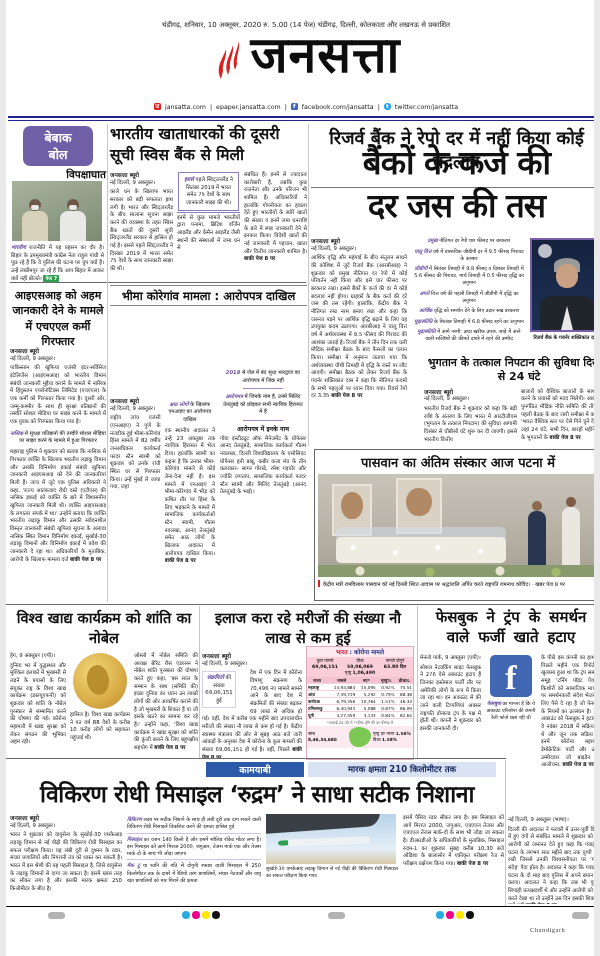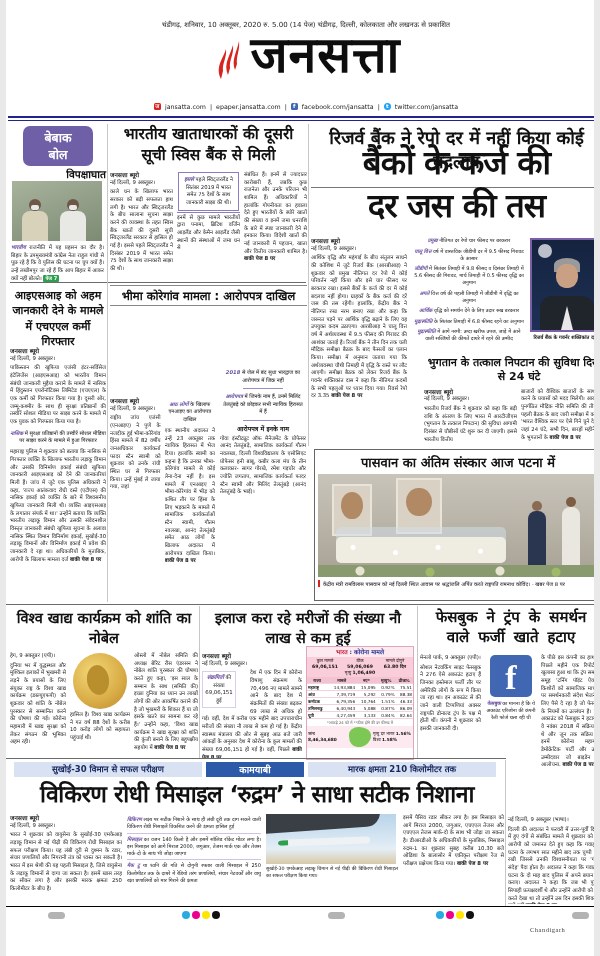--- a/index.html
+++ b/index.html
@@ -29,21 +29,21 @@
   .bebak-tag{left:4px;top:167px;width:96px;font-size:10.5px;font-weight:bold;text-align:right;}
   .bebak-photo{left:6px;top:181px;width:90px;height:60px;background:linear-gradient(160deg,#a9b39c,#8f9c86 55%,#7d8a74);overflow:hidden;}
   .fig{position:absolute;bottom:0;}
   .fig .head{width:12px;height:12px;border-radius:50%;background:#6e5747;margin:0 auto;}
   .fig .mask{width:8px;height:5px;background:#e8e8e8;border-radius:2px;margin:-6px auto 0;}
   .fig .torso{width:26px;height:30px;border-radius:8px 8px 0 0;margin-top:1px;}
   .bebak-cap{left:5px;top:244px;width:93px;height:40px;}
   .badge{display:inline-block;background:#2e9e4f;color:#fff;font-size:5px;font-weight:bold;padding:0 2px;border-radius:1px;}
 
   
-  .swiss-hl{left:104px;top:124px;width:197px;font-size:15.5px;font-weight:bold;line-height:1.35;text-align:center;}
+  .swiss-hl{left:104px;top:124px;width:197px;font-size:15.5px;font-weight:bold;line-height:1.35;text-align:left;}
   .swiss-body{left:104px;top:171px;width:197px;height:110px;display:flex;gap:4px;}
   .swiss-body .c{flex:1;}
   .pq{border:1px solid #8f7cc0;outline:1px solid #8f7cc0;outline-offset:1.5px;padding:3px 2px;margin:1px 1px 3px;
       font-size:5.3px;line-height:1.45;text-align:center;}
 
   
   .rbi-kicker{left:305px;top:125px;width:291px;font-size:18px;font-weight:bold;text-align:center;padding-bottom:14px;border-bottom:1px solid #777;}
   .rbi-hl{left:305px;top:142px;width:291px;font-size:33px;font-weight:800;line-height:1.3;text-align:center;letter-spacing:-1px;}
   .rbi-colA{left:305px;top:237px;width:96px;height:208px;}
   .rbi-bullets{left:407px;top:237px;width:112px;height:118px;overflow:hidden;}
@@ -458,21 +458,20 @@
         <span class="lp">फेसबुक</span>
         <span>का मानना है कि ये अकाउंट एरिजोना की कंपनी रैली फोर्ज चला रही थी</span>
       </div>
     </div>
     <div class="fb-c bt">
       <span>के पीछे इस कंपनी का हाथ है। पिछले महीने एक रिपोर्ट में खुलासा हुआ था कि ट्रंप समर्थक समूह 'टर्निंग पॉइंट ऐक्शन' किशोरों को सामाजिक माध्यमों पर समर्थनकारी संदेश भेजने के लिए पैसे दे रहा है जो फेसबुक के नियमों का उल्लंघन है। जिन अकाउंट को फेसबुक ने हटाया है वे नवंबर 2018 में सक्रिय हुए थे और जून तक सक्रिय थे। इनमें कोरोना महामारी, डेमोक्रेटिक पार्टी और उसके उम्मीदवार जो बाइडेन की आलोचना,</span>
       <span class="cont">बाकी पेज 8 पर</span>
     </div>
   </div>
 
-  <div class="kbar" style="left:8px;width:188px;">सुखोई-30 विमान से सफल परीक्षण</div>
   <div class="kbadge">कामयाबी</div>
   <div class="kbar" style="left:302px;width:188px;">मारक क्षमता 210 किलोमीटर तक</div>
   <div class="abs rudram-hl">विकिरण रोधी मिसाइल ‘रुद्रम’ ने साधा सटीक निशाना</div>
 
   <div class="abs rudram-body">
     <div class="ru-c1 bt">
       <div class="byline">जनसत्ता ब्यूरो</div>
       <div class="dl">नई दिल्ली, 9 अक्तूबर।</div>
       <span>भारत ने शुक्रवार को वायुसेना के सुखोई-30 एमकेआइ लड़ाकू विमान से नई पीढ़ी की विकिरण रोधी मिसाइल का सफल परीक्षण किया। यह लंबी दूरी से दुश्मन के रडार, संचार प्रणालियों और निगरानी तंत्र को ध्वस्त कर सकती है। भारत में इस श्रेणी की यह पहली मिसाइल है, जिसे वायुसेना के लड़ाकू विमानों से दागा जा सकता है। इसमें खास तरह का सीकर लगा है और इसकी मारक क्षमता 250 किलोमीटर के बीच है।</span>
     </div>

